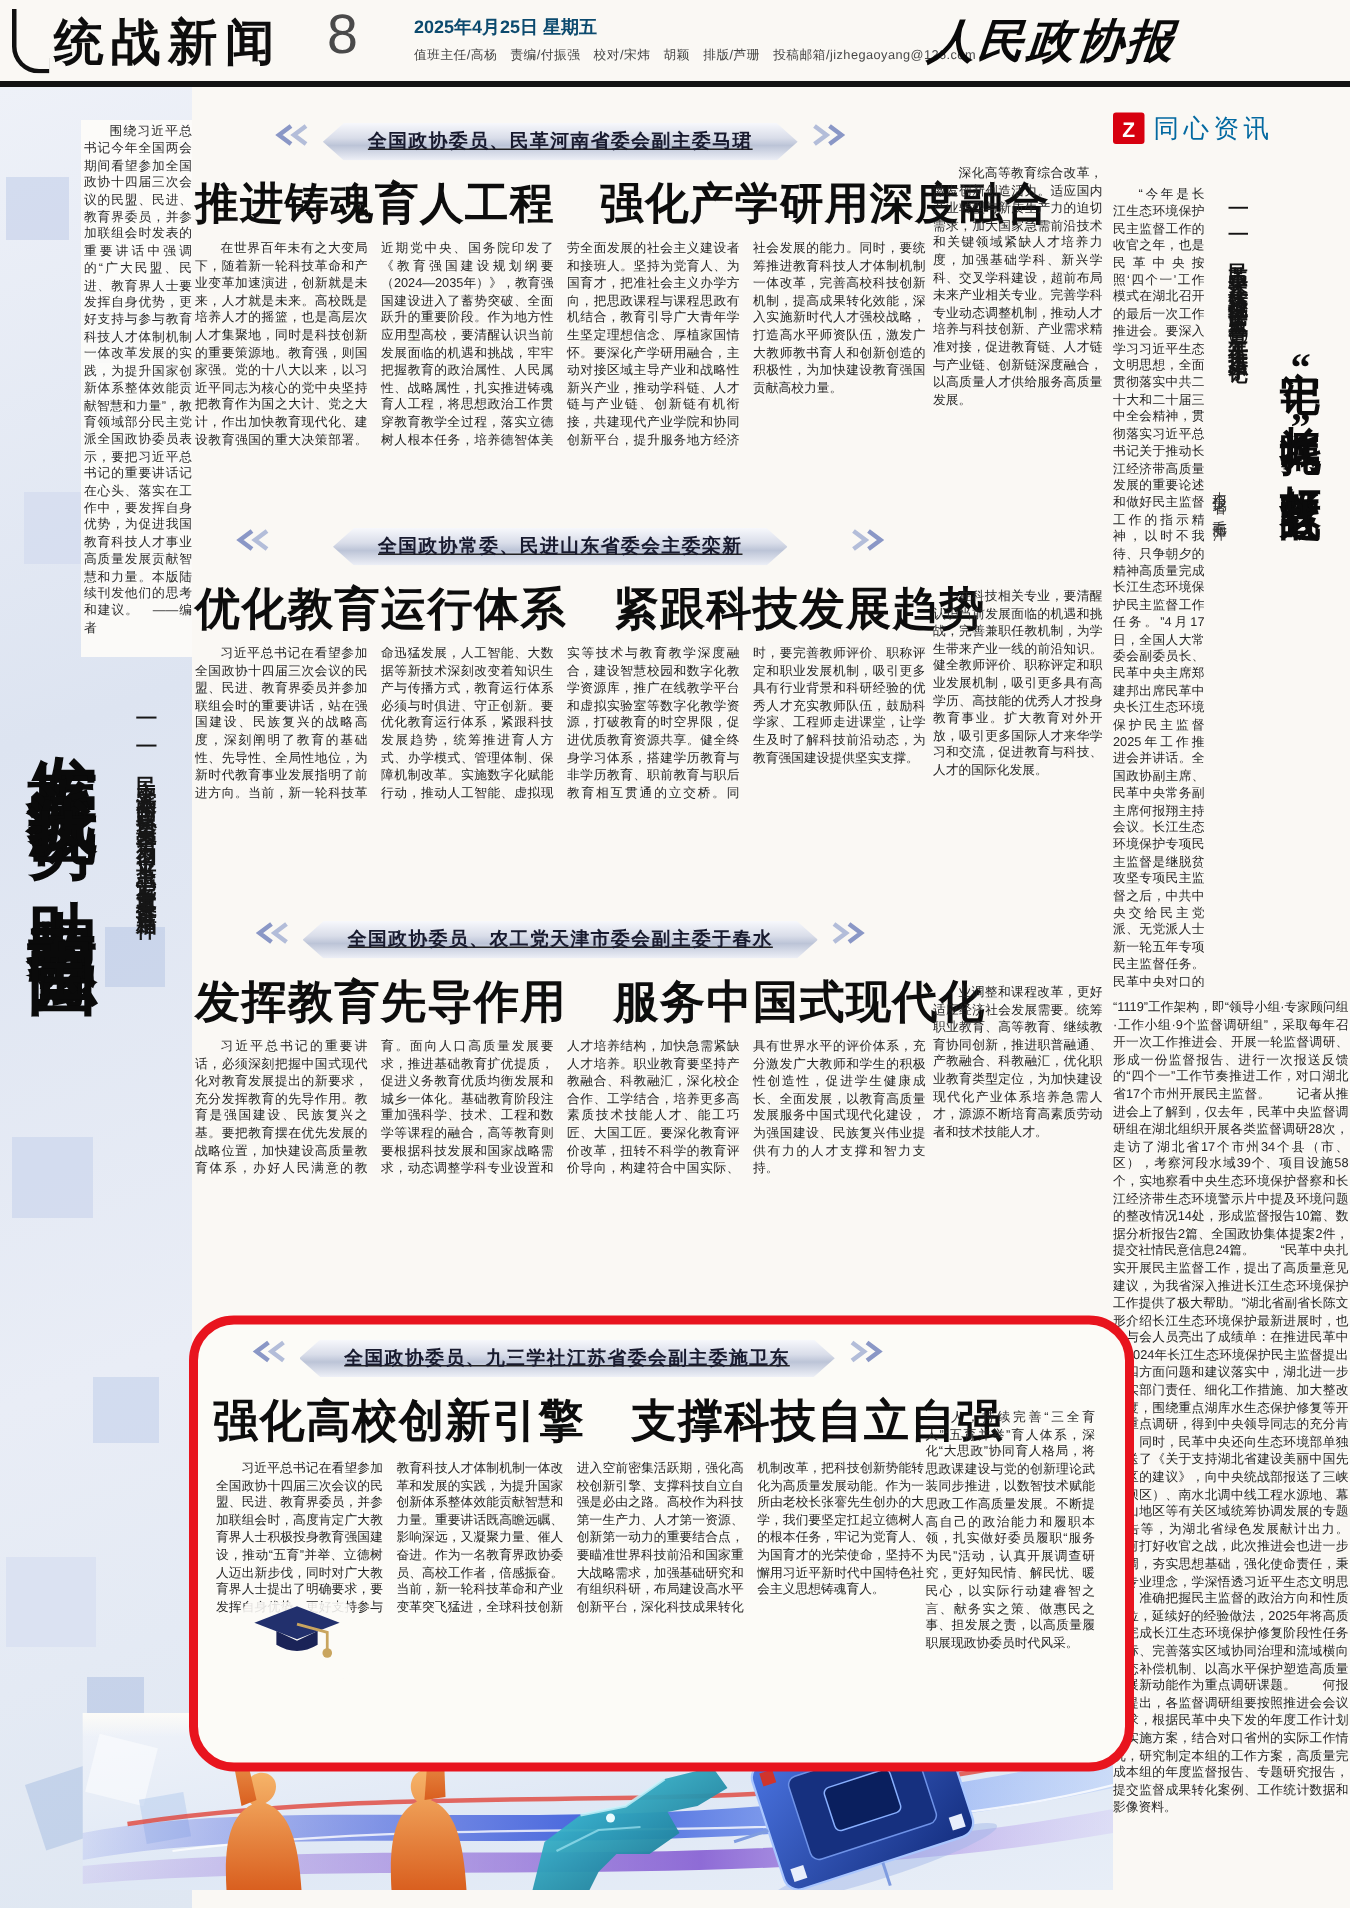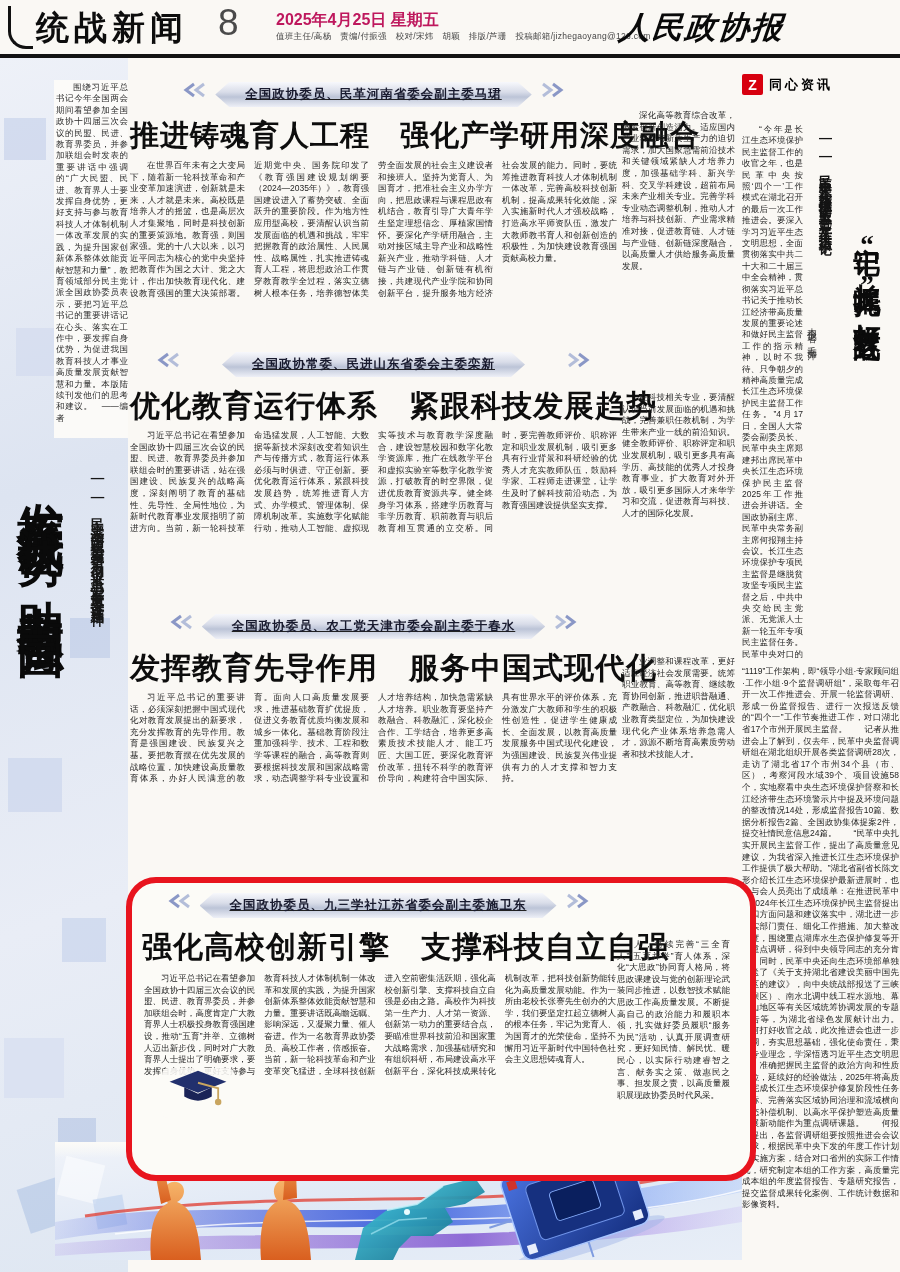--- a/index.html
+++ b/index.html
@@ -5,21 +5,21 @@
   html,body{margin:0;padding:0;}
   body{width:900px;height:1272px;position:relative;background:#faf8f4;
        font-family:"Liberation Sans","DejaVu Sans",sans-serif;color:#222;overflow:hidden;}
   .abs{position:absolute;}
   
   #header{top:0;left:0;width:796px;height:54px;}
   #bracket{left:8px;top:6px;width:22px;height:40px;border-left:3.5px solid #111;
            border-bottom:3.5px solid #111;border-bottom-left-radius:18px;}
   #section-title{left:36px;top:6px;font-size:33px;font-weight:900;letter-spacing:5px;color:#0d0d0d;}
   #page-num{left:218px;top:2px;font-size:37px;color:#4a4a4a;}
-  #date-line{left:276px;top:10px;font-size:16px;font-weight:bold;color:#be185d;}
+  #date-line{left:276px;top:10px;font-size:12px;font-weight:bold;color:#0c4a6e;}
   #staff-line{left:276px;top:31px;font-size:8.5px;color:#454545;letter-spacing:.3px;}
   #masthead{right:12px;top:7px;font-size:31px;font-weight:bold;font-style:italic;
             font-family:"DejaVu Serif","Liberation Serif",serif;color:#090909;transform:skewX(-5deg);letter-spacing:2px;}
   #header-rule{top:54px;left:0;width:900px;height:3.5px;background:#131313;}
   
   #left-rail{left:0;top:58px;width:128px;height:1214px;z-index:0;
      background:linear-gradient(160deg,#eef1f8 0%,#dde4f1 35%,#e9edf6 70%,#dfe7f2 100%);overflow:hidden;}
   .sq{position:absolute;}
   #editor-note{left:54px;top:22px;width:72px;height:354px;font-size:8.5px;line-height:11.4px;
      text-align:justify;color:#2b2b2b;background:rgba(253,252,249,.92);padding:2px;overflow:hidden;text-indent:2em;}
@@ -49,21 +49,21 @@
   #art4-box{position:absolute;left:126px;top:877px;width:618px;height:292px;border:6px solid #e8141e;
      border-radius:30px;background:#fcfbf7;z-index:3;}
   #art4{position:absolute;left:0;top:0;width:606px;height:280px;}
   #art4 .banner-row{top:10px;left:10px;width:472px;} #art4 .art-headline{top:44px;left:10px;width:472px;font-size:30px;}
   #art4 .art-side{top:56px;right:8px;height:172px;} #art4 .art-body{top:90px;left:12px;width:472px;height:176px;}
   #grad-cap{left:162px;top:1068px;z-index:4;background:rgba(252,251,247,.88);border-radius:6px;padding:1px 3px;}
   
   #tx-header{left:742px;top:74px;display:flex;align-items:center;gap:6px;z-index:2;}
   .tx-tag{width:21px;height:21px;background:#d7000f;color:#fff;font-weight:bold;font-size:14px;
      display:flex;align-items:center;justify-content:center;border-radius:2px;}
-  .tx-name{font-size:13px;font-weight:700;color:#000000;letter-spacing:3px;}
+  .tx-name{font-size:17px;font-weight:400;color:#0369a1;letter-spacing:3px;}
   #tx-lead{left:742px;top:124px;width:61px;height:534px;font-size:8.5px;line-height:11.4px;text-align:justify;
      overflow:hidden;color:#262626;text-indent:2em;z-index:2;}
   #tx-byline{left:805px;top:320px;height:150px;writing-mode:vertical-rl;text-orientation:upright;
      font-size:9.5px;color:#333;letter-spacing:2px;z-index:2;}
   #tx-subtitle{left:816px;top:130px;height:530px;writing-mode:vertical-rl;text-orientation:upright;
      font-size:13px;font-weight:bold;letter-spacing:2.5px;color:#141414;z-index:2;}
   #tx-headline{left:849px;top:226px;height:440px;writing-mode:vertical-rl;text-orientation:upright;
      font-size:27px;font-weight:900;font-family:"Liberation Serif","DejaVu Serif",serif;color:#0b0b0b;letter-spacing:2px;z-index:2;}
   #tx-body{left:742px;top:666px;width:157px;height:596px;font-size:8.5px;line-height:11.6px;text-align:justify;
      overflow:hidden;color:#262626;z-index:2;}

